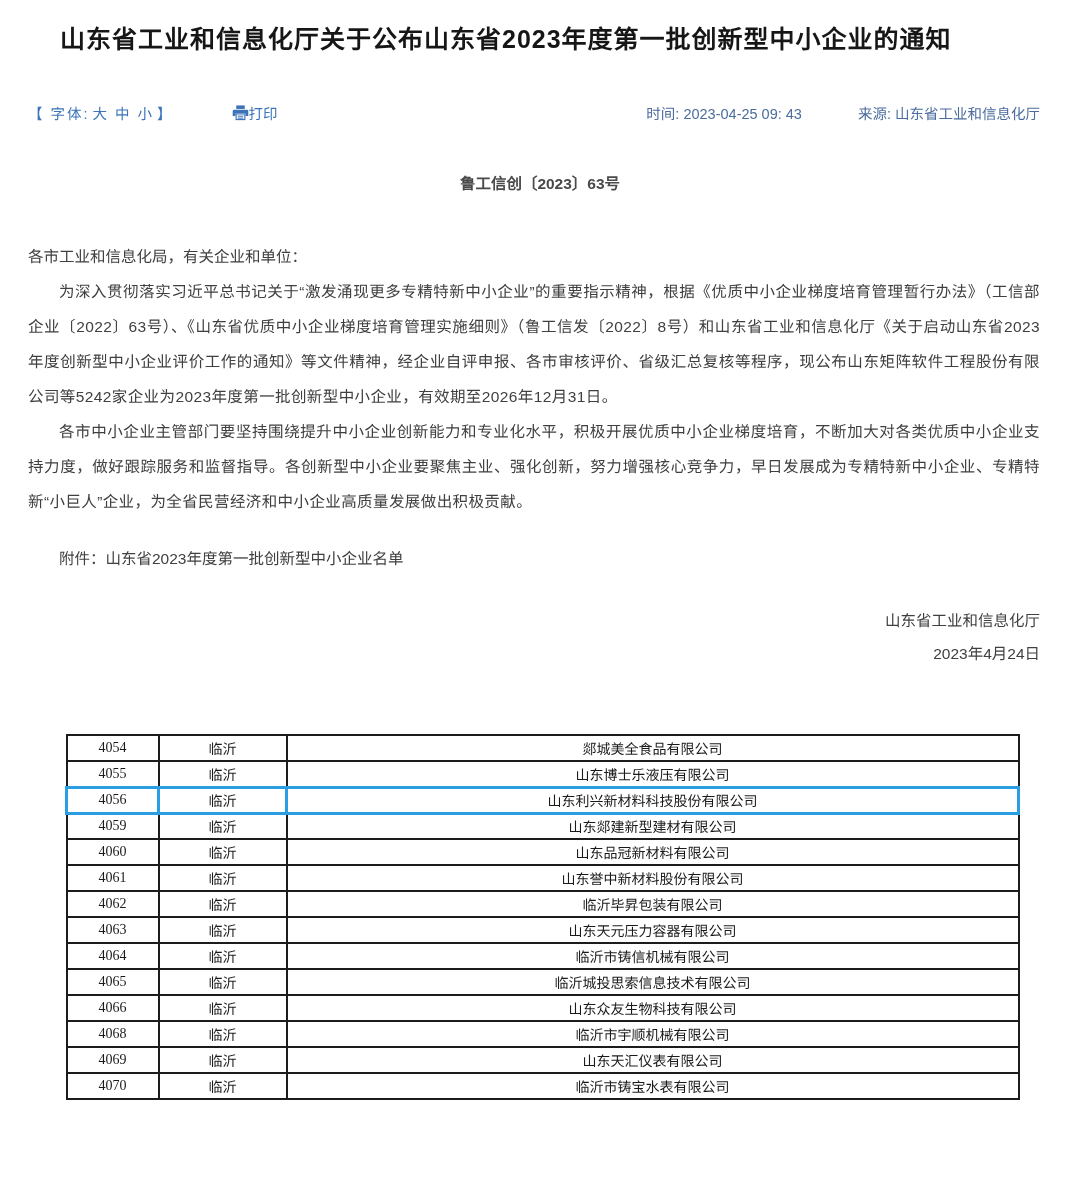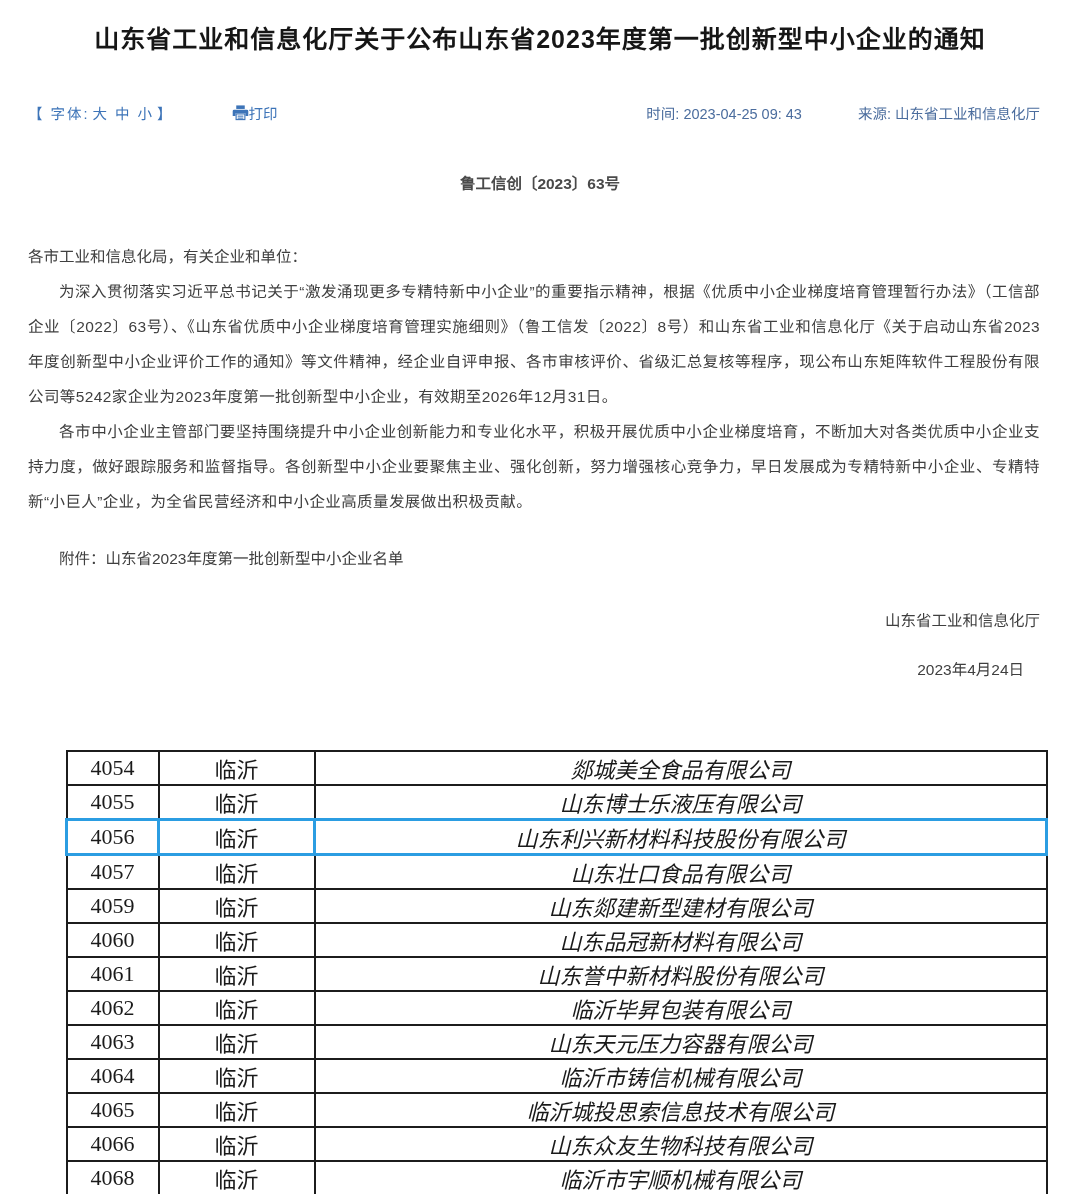--- a/index.html
+++ b/index.html
@@ -15,21 +15,21 @@
     min-height: 1194px;
     background: #ffffff;
     font-family: "Liberation Sans", "DejaVu Sans", sans-serif;
     color: #404040;
   }
   .page { width: 1080px; min-height: 1194px; overflow: hidden; }
 
   .title {
     margin: 0;
     padding: 22px 60px 0 60px;
-    text-align: center;
+    text-align: left;
     font-size: 25px;
     line-height: 34px;
     font-weight: bold;
     color: #161616;
     letter-spacing: 1px;
   }
 
   .toolbar {
     margin-top: 46px;
     padding: 0 40px 0 28px;
@@ -74,48 +74,48 @@
     text-indent: 2em;
   }
   .issuer {
     margin: 28px 0 0 0;
     text-align: right;
     font-size: 15.5px;
     line-height: 33px;
     color: #3f3f3f;
   }
   .issue-date {
-    margin: 16px;
+    margin: 0;
     text-align: right;
     font-size: 15.5px;
     line-height: 33px;
     color: #3f3f3f;
   }
 
   .company-table {
     border-collapse: collapse;
     table-layout: fixed;
     width: 943px;
     margin: 64px 0 6px 65px;
     font-family: "Liberation Serif", "DejaVu Serif", serif;
   }
   .company-table td {
     border: 2px solid var(--table-border);
     height: 26px;
     padding: 0 0;
     text-align: center;
     vertical-align: middle;
-    font-size: 22px;
+    font-size: 14px;
     color: #1a1a1a;
     overflow: hidden;
     white-space: nowrap;
   }
   .col-no { width: 92px; }
-  .col-city { width: 156px; }
-  .col-company { width: 732px; font-style: italic; }
+  .col-city { width: 128px; }
+  .col-company { width: 732px; }
   tr.highlighted td { border: 3px solid var(--highlight-border); }
 </style>
 </head>
 <body>
 
 <div class="page">
 
   <h1 class="title">山东省工业和信息化厅关于公布山东省2023年度第一批创新型中小企业的通知</h1>
 
   <div class="toolbar">
@@ -162,25 +162,20 @@
     <td class="col-no">4055</td>
     <td class="col-city">临沂</td>
     <td class="col-company">山东博士乐液压有限公司</td>
   </tr>
         <tr class="highlighted">
     <td class="col-no">4056</td>
     <td class="col-city">临沂</td>
     <td class="col-company">山东利兴新材料科技股份有限公司</td>
   </tr>
         <tr>
-    <td class="col-no">4057</td>
-    <td class="col-city">临沂</td>
-    <td class="col-company">山东壮口食品有限公司</td>
-  </tr>
-        <tr>
     <td class="col-no">4059</td>
     <td class="col-city">临沂</td>
     <td class="col-company">山东郯建新型建材有限公司</td>
   </tr>
         <tr>
     <td class="col-no">4060</td>
     <td class="col-city">临沂</td>
     <td class="col-company">山东品冠新材料有限公司</td>
   </tr>
         <tr>

